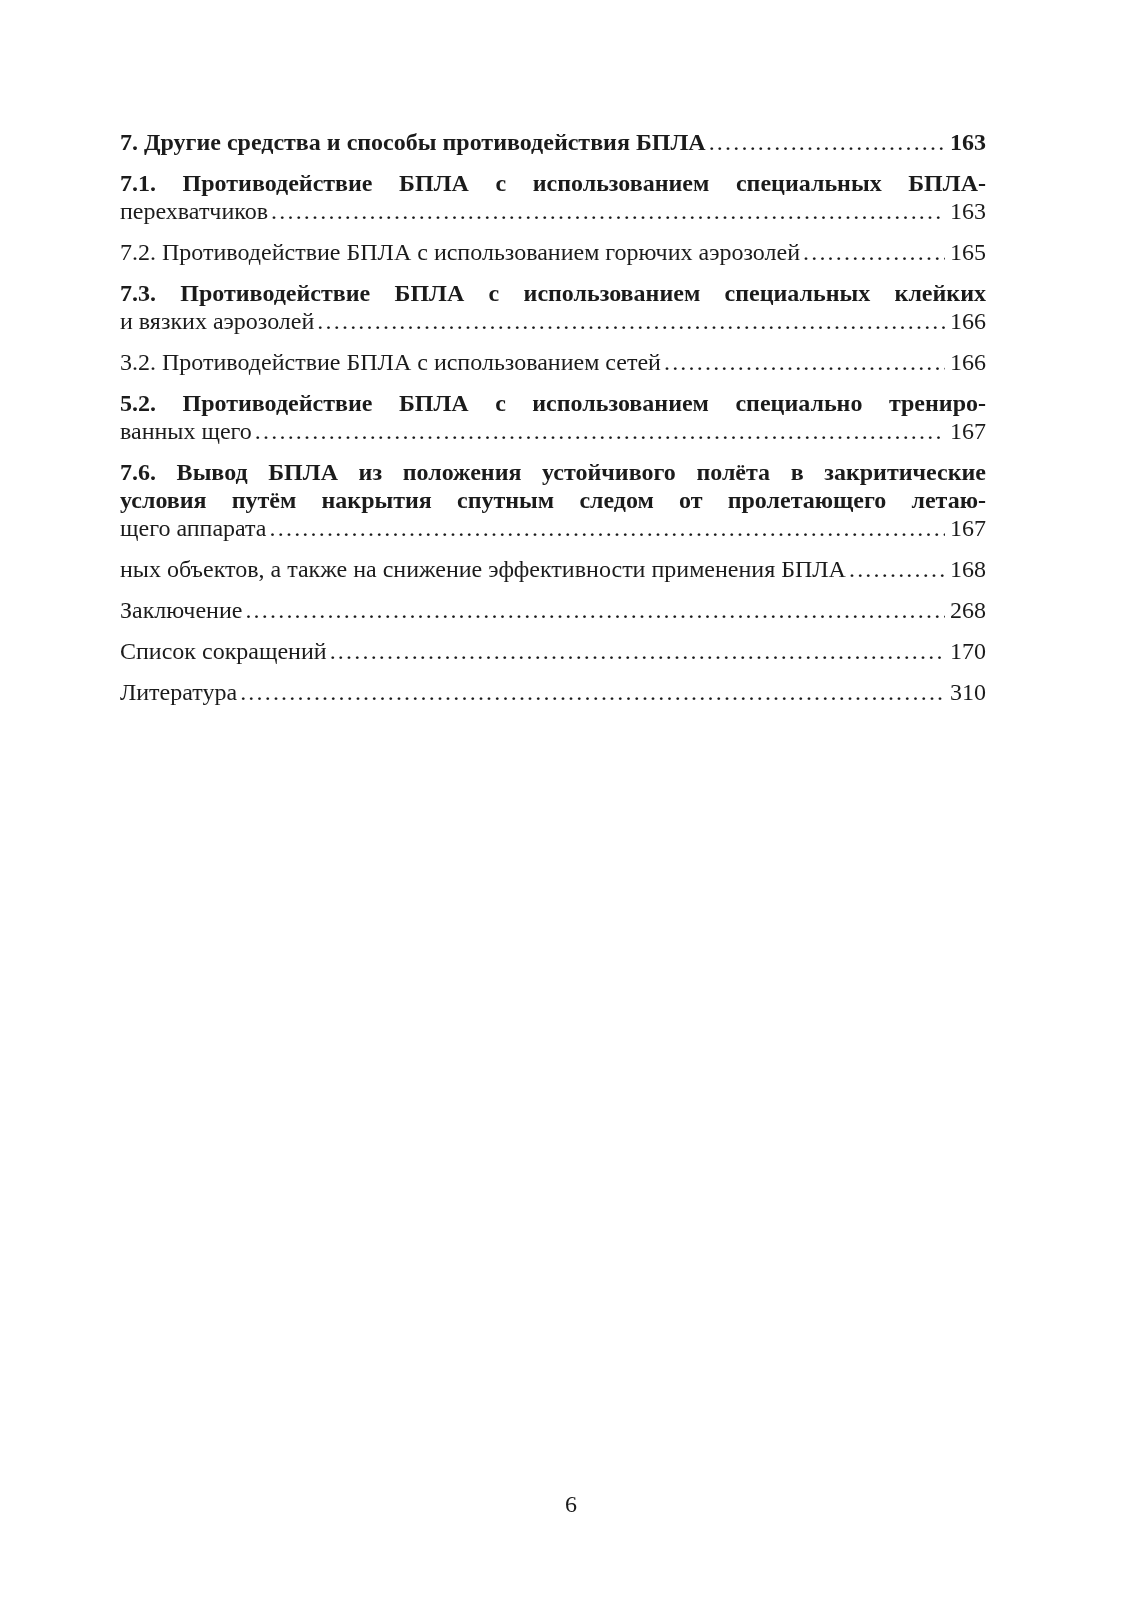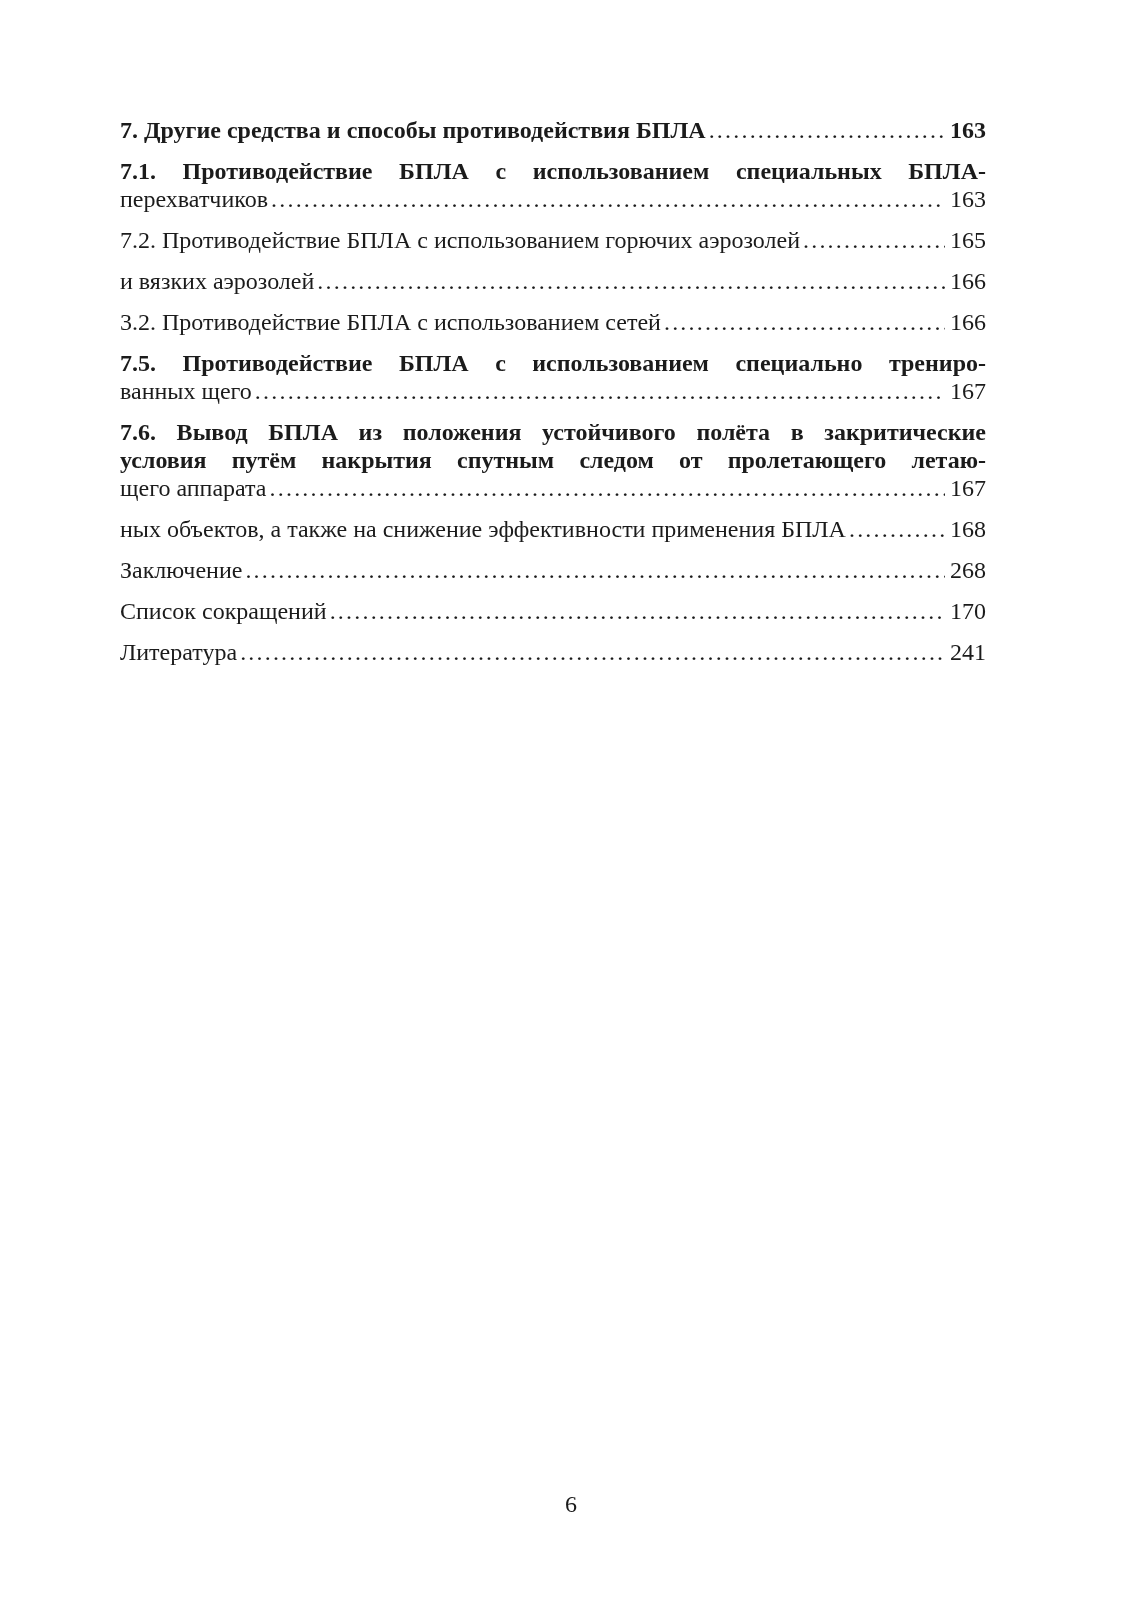--- a/index.html
+++ b/index.html
@@ -16,21 +16,21 @@
     overflow: hidden;
   }
   .page {
     position: absolute;
     inset: 0;
     background: #ffffff;
   }
   .toc {
     position: absolute;
     left: 120px;
-    top: 116px;
+    top: 128px;
     width: 866px;
   }
   .entry {
     font-size: 24px;
     line-height: 28px;
     margin-bottom: 13px;
   }
   .entry.bold .t,
   .entry.bold .pg {
     font-weight: bold;
@@ -102,35 +102,36 @@
         </div>
       </div>
       <div class="entry">
         <div class="line-dotted">
           <span class="t">7.2. Противодействие БПЛА с использованием горючих аэрозолей</span>
           <span class="dots"></span>
           <span class="pg">165</span>
         </div>
       </div>
       <div class="entry">
+        <div class="line-wrap"><span class="t">7.3. Противодействие БПЛА с использованием специальных клейких</span></div>
         <div class="line-dotted">
           <span class="t">и вязких аэрозолей</span>
           <span class="dots"></span>
           <span class="pg">166</span>
         </div>
       </div>
       <div class="entry">
         <div class="line-dotted">
           <span class="t">3.2. Противодействие БПЛА с использованием сетей</span>
           <span class="dots"></span>
           <span class="pg">166</span>
         </div>
       </div>
       <div class="entry">
-        <div class="line-wrap"><span class="t">7.5. Противодействие БПЛА с использованием специально трениро-</span></div>
+        <div class="line-wrap"><span class="t">5.2. Противодействие БПЛА с использованием специально трениро-</span></div>
         <div class="line-dotted">
           <span class="t">ванных щего</span>
           <span class="dots"></span>
           <span class="pg">167</span>
         </div>
       </div>
       <div class="entry">
         <div class="line-wrap"><span class="t">7.6. Вывод БПЛА из положения устойчивого полёта в закритические</span></div>
         <div class="line-wrap"><span class="t">условия путём накрытия спутным следом от пролетающего летаю-</span></div>
         <div class="line-dotted">
@@ -157,18 +158,18 @@
         <div class="line-dotted">
           <span class="t">Список сокращений</span>
           <span class="dots"></span>
           <span class="pg">170</span>
         </div>
       </div>
       <div class="entry">
         <div class="line-dotted">
           <span class="t">Литература</span>
           <span class="dots"></span>
-          <span class="pg">241</span>
+          <span class="pg">310</span>
         </div>
       </div>
     </section>
   <div class="folio">6</div>
 </main>
 
 </body></html>

